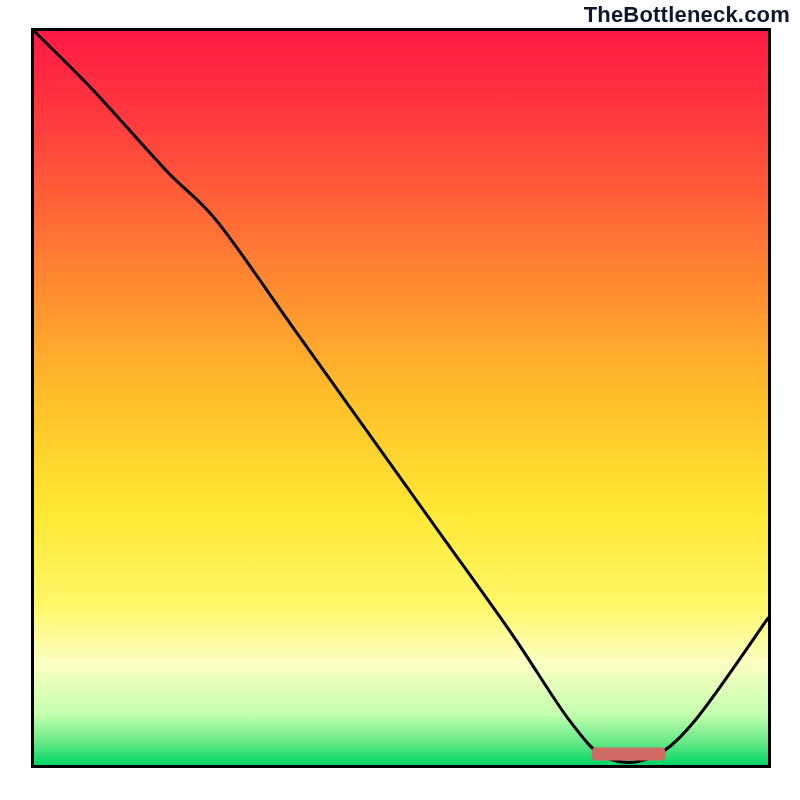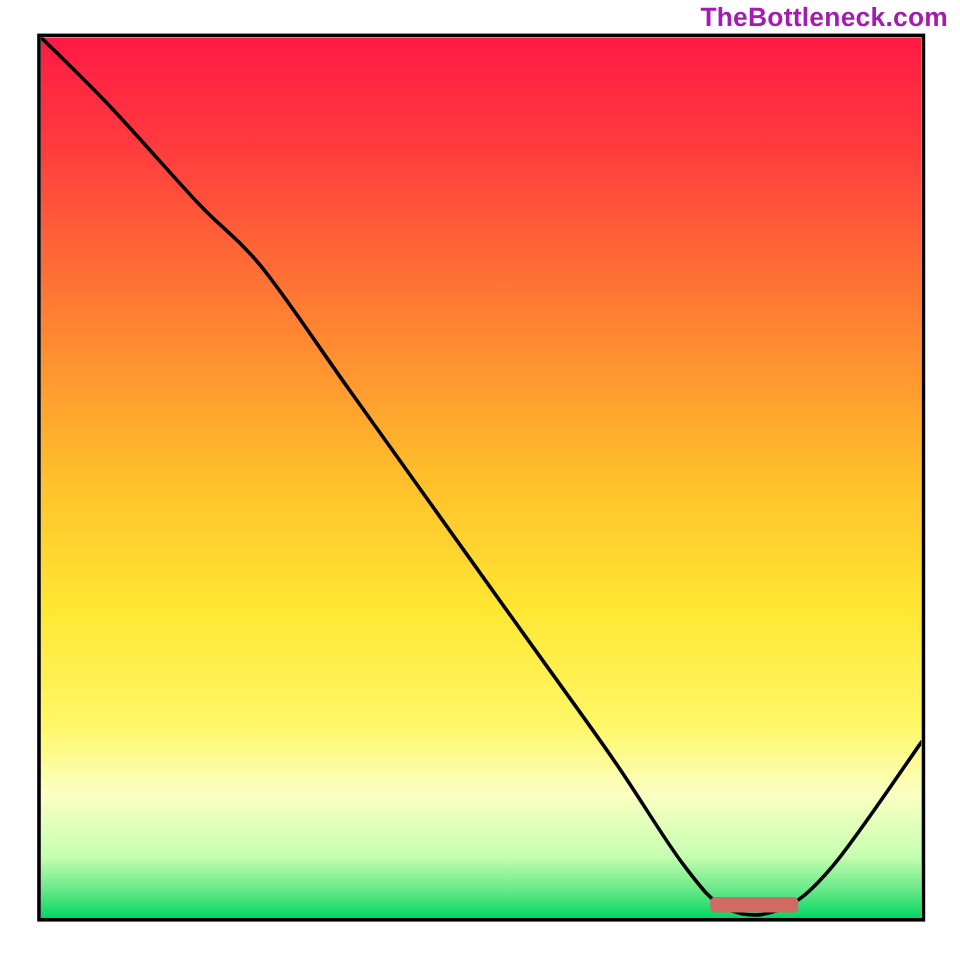--- a/index.html
+++ b/index.html
@@ -15,21 +15,21 @@
     position: relative;
     width: 800px;
     height: 800px;
   }
   .watermark {
     position: absolute;
     top: 2px;
     right: 10px;
     font-size: 22px;
     font-weight: bold;
-    color: #a21caf;
+    color: #0f172a;
     letter-spacing: 0.2px;
     z-index: 10;
   }
   .plot-border {
     position: absolute;
     left: 31px;
     top: 28px;
     width: 740px;
     height: 740px;
     border: 3px solid #000;

